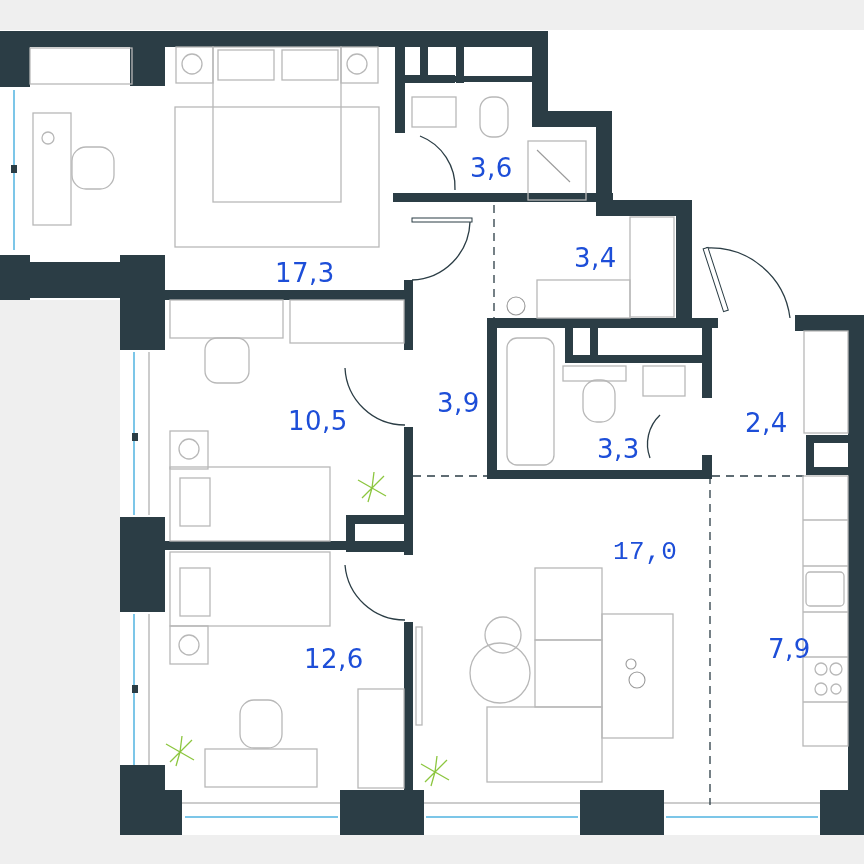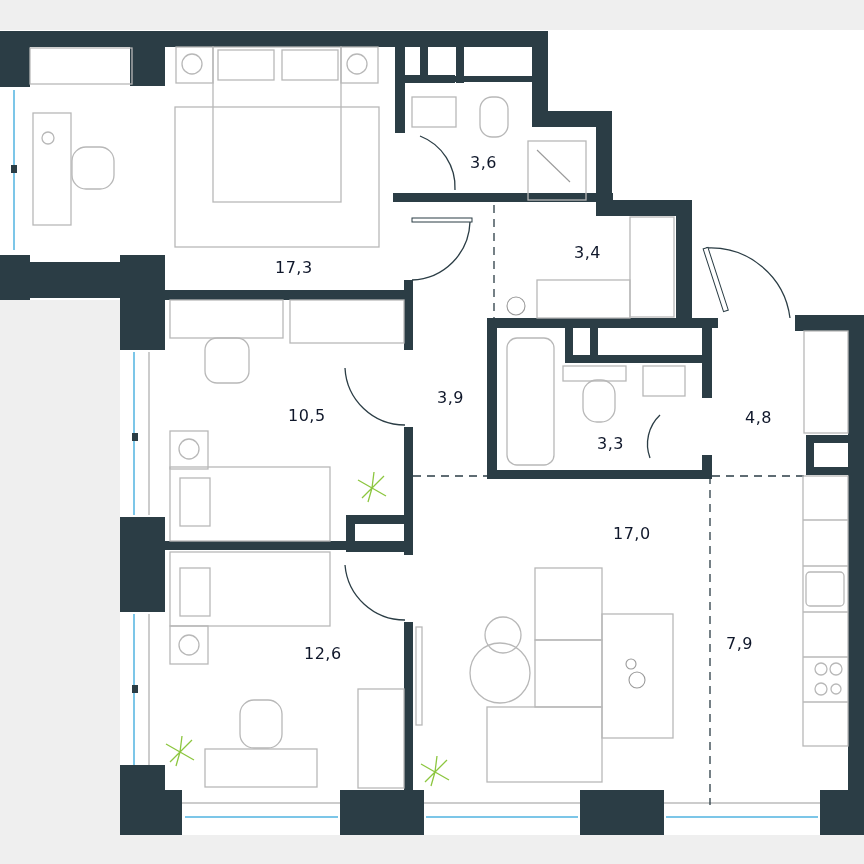--- a/index.html
+++ b/index.html
@@ -5,21 +5,21 @@
   html,body{margin:0;padding:0;background:#efefef;}
   body{width:864px;height:864px;overflow:hidden;position:relative;font-family:"DejaVu Sans","Liberation Sans",sans-serif;}
   #plan{position:absolute;left:0;top:0;width:864px;height:864px;}
   .wall{fill:#2b3d45;}
   .furn{fill:none;stroke:#b8b8b8;stroke-width:1.3;}
   .furnd{fill:none;stroke:#9a9a9a;stroke-width:1.1;}
   .door{fill:none;stroke:#2b3d45;stroke-width:1.3;}
   .dash{fill:none;stroke:#2b3d45;stroke-width:1.3;stroke-dasharray:8 6;}
   .glass{stroke:#7cc6e8;stroke-width:2;fill:none;}
   .plant{fill:none;stroke:#8cc63f;stroke-width:1.3;}
-  .label{position:absolute;font-size:16px;color:#0f172a;letter-spacing:0.5px;font-family:"DejaVu Sans",sans-serif;}
+  .label{position:absolute;font-size:26px;color:#1d4ed8;letter-spacing:0.5px;font-family:"DejaVu Sans",sans-serif;}
 </style>
 </head>
 <body>
 
 <svg id="plan" viewBox="0 0 864 864" xmlns="http://www.w3.org/2000/svg">
 
   <g fill="#ffffff">
     <rect x="0" y="30" width="548" height="270"></rect>
     <rect x="548" y="30" width="316" height="805"></rect>
     <rect x="120" y="280" width="744" height="555"></rect>
@@ -207,16 +207,16 @@
       </g>
   </g>
 </svg>
 
 <div class="label" style="left:275px;top:258px;">17,3</div>
 <div class="label" style="left:470px;top:153px;">3,6</div>
 <div class="label" style="left:574px;top:243px;">3,4</div>
 <div class="label" style="left:437px;top:388px;">3,9</div>
 <div class="label" style="left:288px;top:406px;text-align:center;">10,5</div>
 <div class="label" style="left:597px;top:434px;">3,3</div>
-<div class="label" style="left:745px;top:408px;">4,8</div>
-<div class="label" style="left:613px;top:524px;">17,0</div>
+<div class="label" style="left:745px;top:408px;">2,4</div>
+<div class="label" style="left:613px;top:537px;font-family:Liberation Mono, monospace;">17,0</div>
 <div class="label" style="left:304px;top:644px;">12,6</div>
-<div class="label" style="left:726px;top:634px;">7,9</div>
+<div class="label" style="left:768px;top:634px;">7,9</div>
 
 </body></html>

